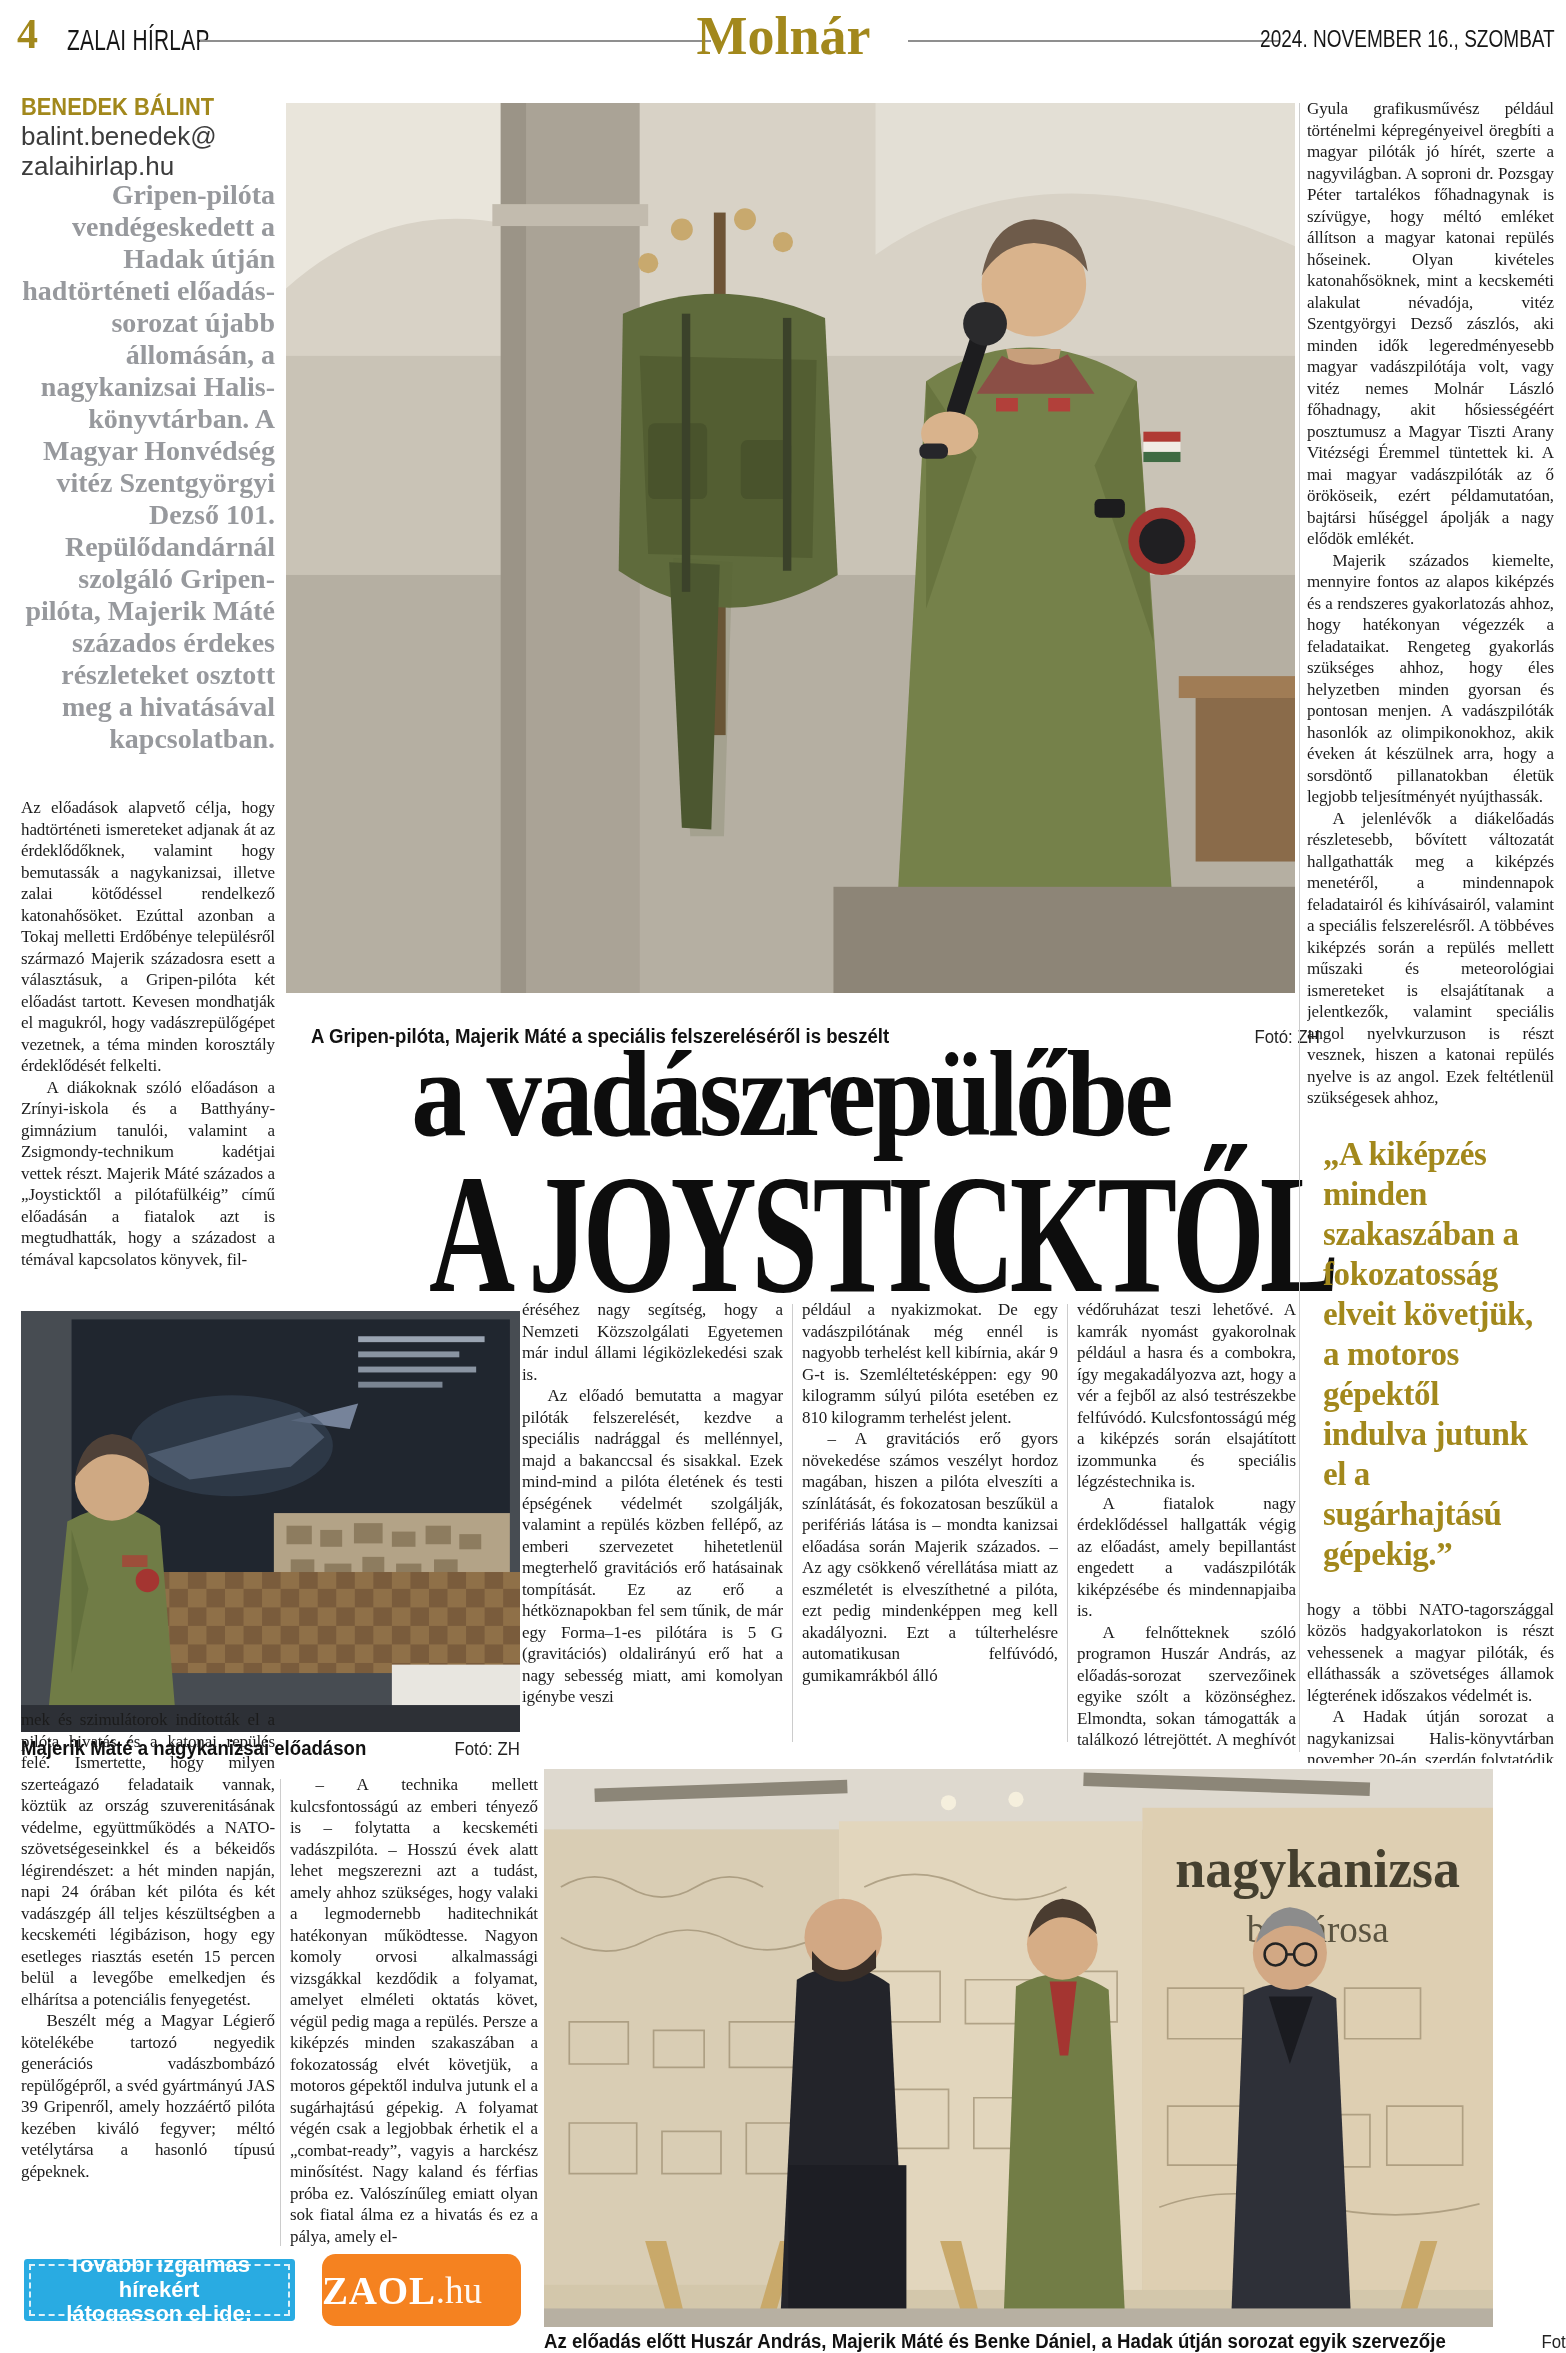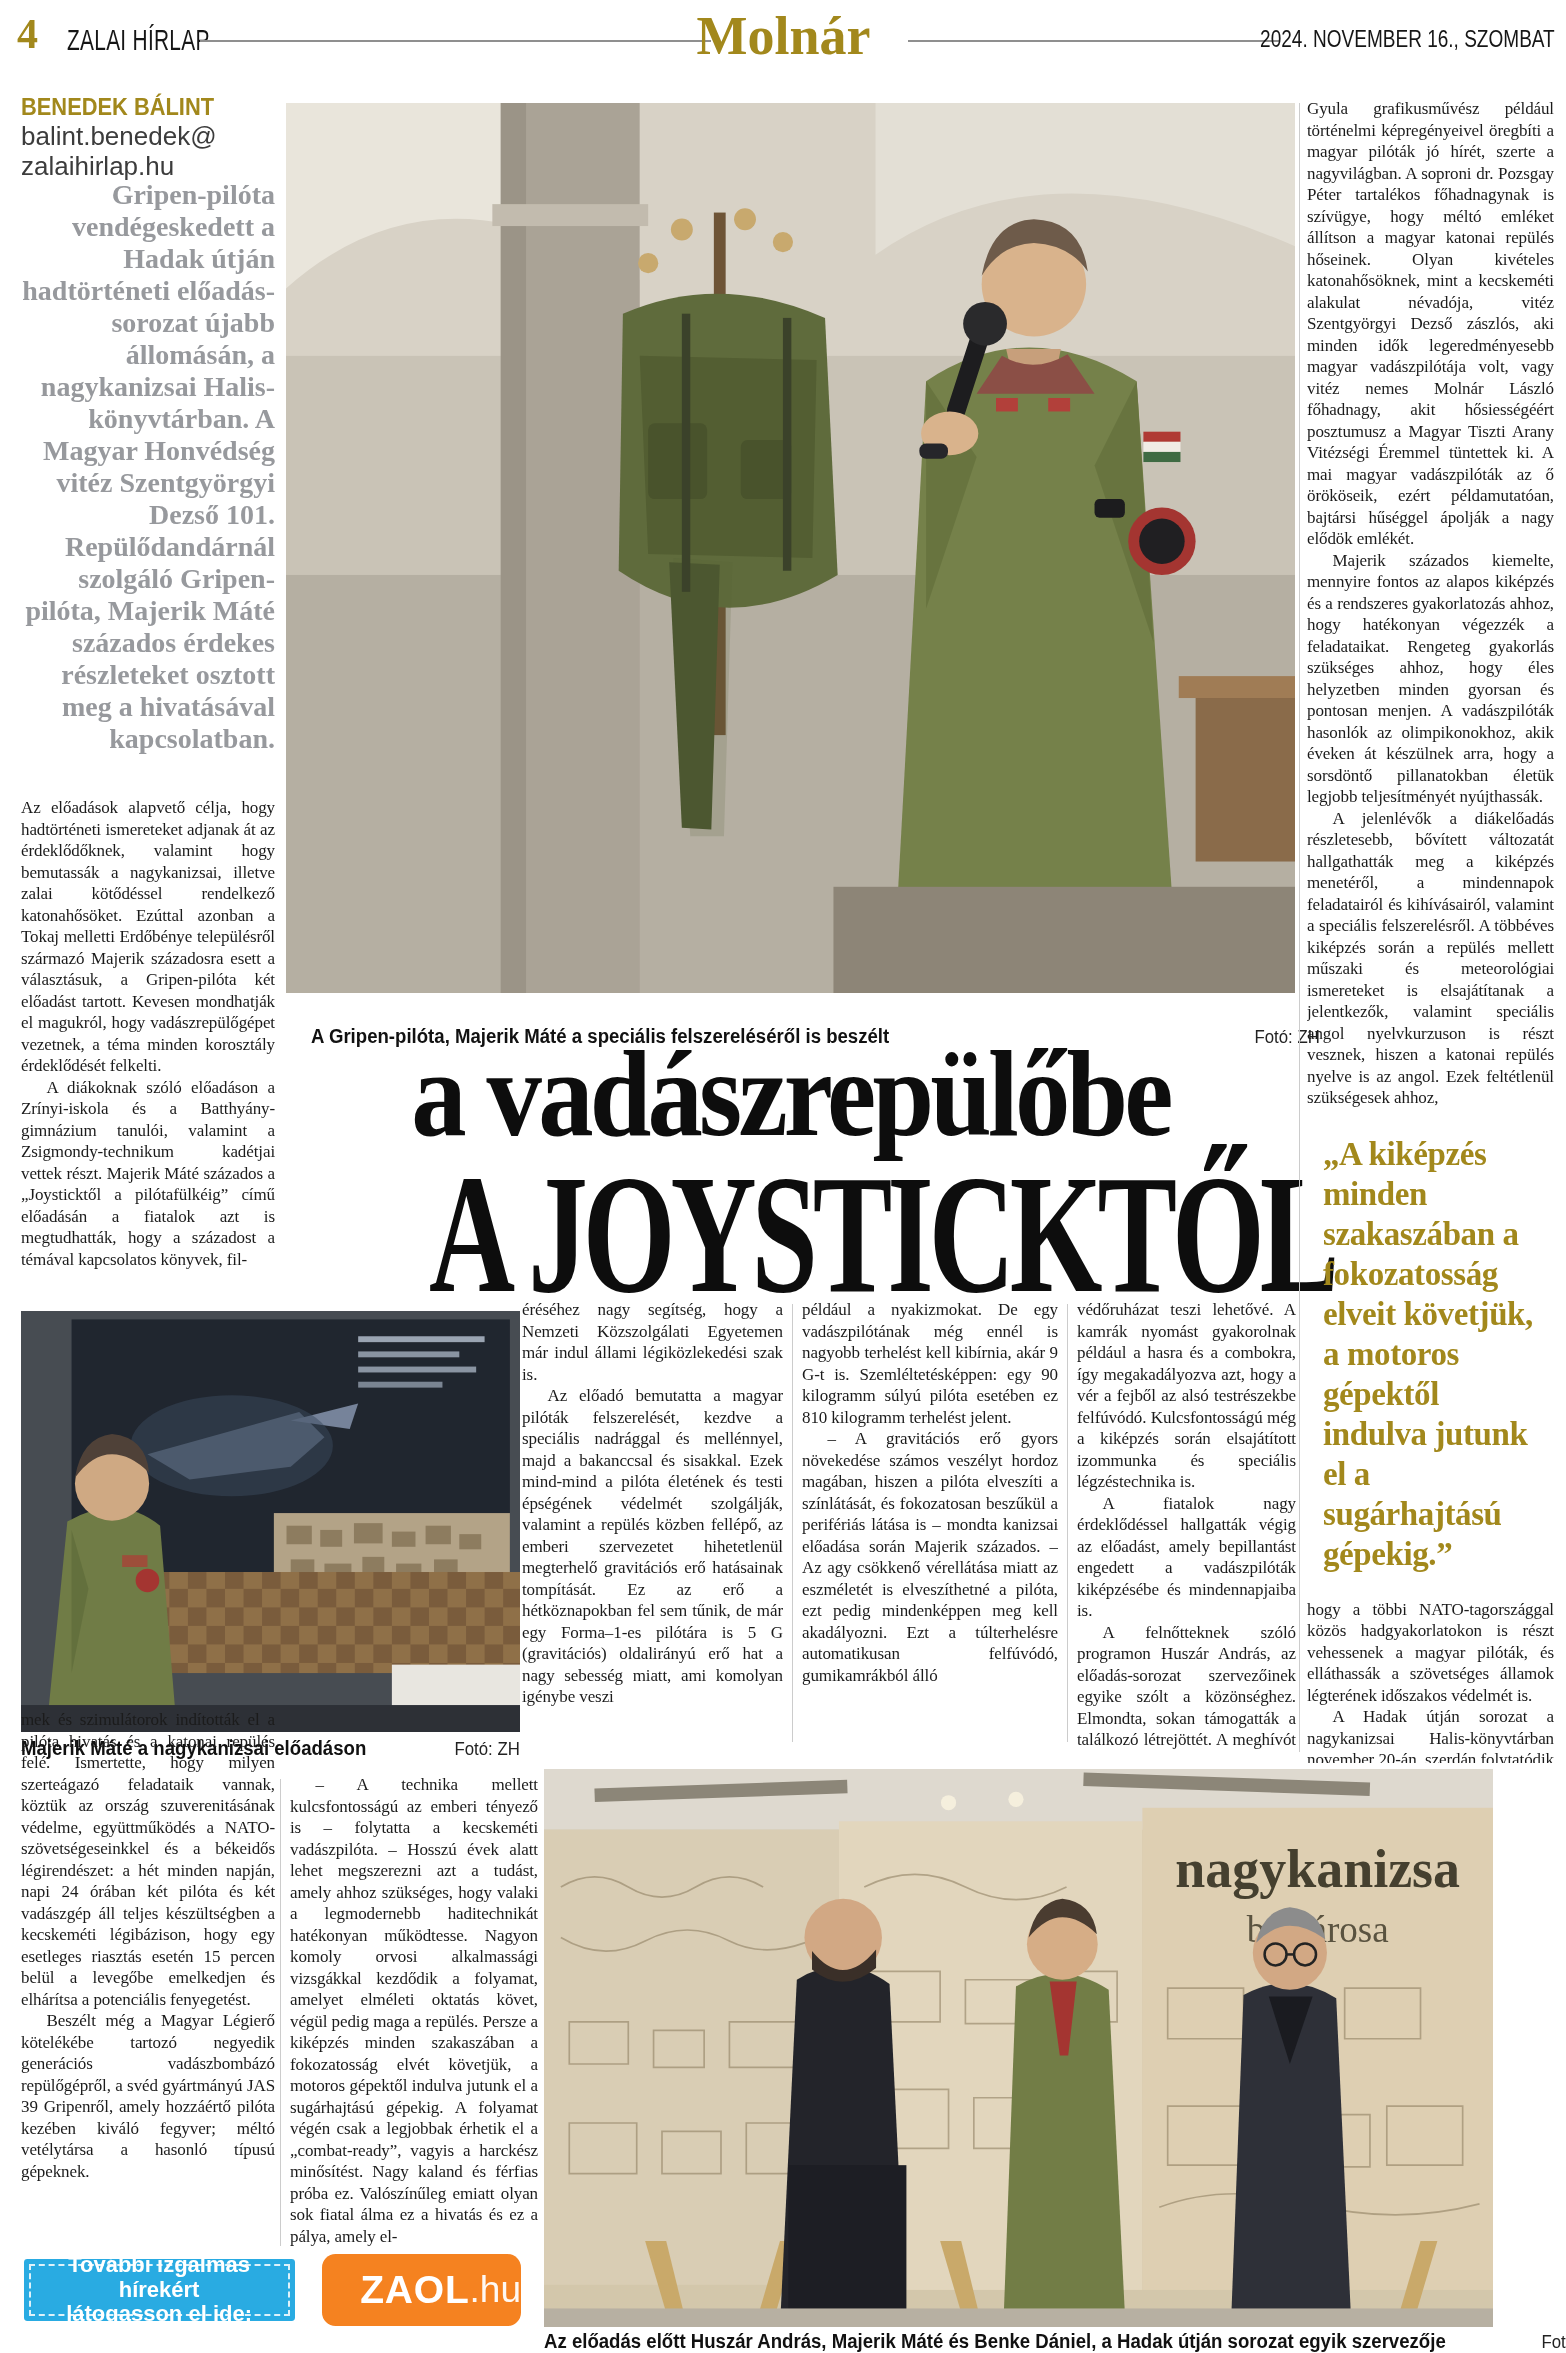--- a/index.html
+++ b/index.html
@@ -37,22 +37,22 @@
   .hl2{display:inline-block;font-weight:700;font-size:123px;line-height:126px;letter-spacing:-4.2px;
        color:#0d0d0d;transform:scaleX(.9);transform-origin:center top;white-space:nowrap;}
   
   .pull-quote{font-size:33px;line-height:40px;font-weight:700;color:#a2881c;margin:25px 16px;text-align:left;
               letter-spacing:-0.4px;}
   
   .promo-banner{background:#29abe2;border-radius:3.4px;}
   .promo-inner{position:absolute;left:5px;top:5px;right:5px;bottom:5px;border:2.5px dashed rgba(255,255,255,.85);
                display:flex;align-items:center;justify-content:flex-start;text-align:center;
                font-family:"Liberation Sans",sans-serif;font-weight:700;font-size:22px;line-height:24.4px;color:#fff;}
-  .zaol-box{background:#f58220;border-radius:13.5px;display:flex;align-items:center;justify-content:flex-end;
-            font-family:Liberation Sans, sans-serif;color:#fff;}
+  .zaol-box{background:#f58220;border-radius:13.5px;display:flex;align-items:center;justify-content:flex-start;
+            font-family:Liberation Serif, serif;color:#fff;}
   .zaol-main{font-weight:700;font-size:39px;letter-spacing:0.8px;}
   .zaol-suffix{font-weight:400;font-size:37px;opacity:.95;}
   .photo{overflow:hidden;background:#b9b4a8;}
   .photo svg{display:block;}
 </style>
 </head>
 <body>
 
 <div class="page">
 

